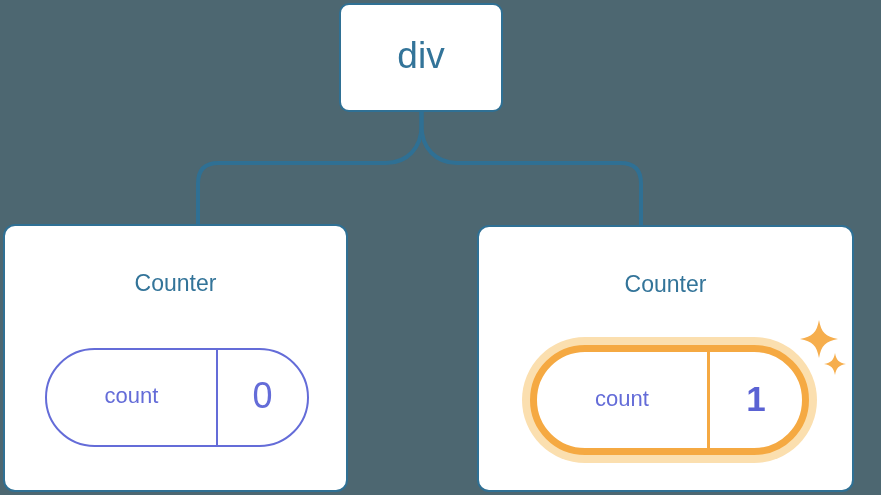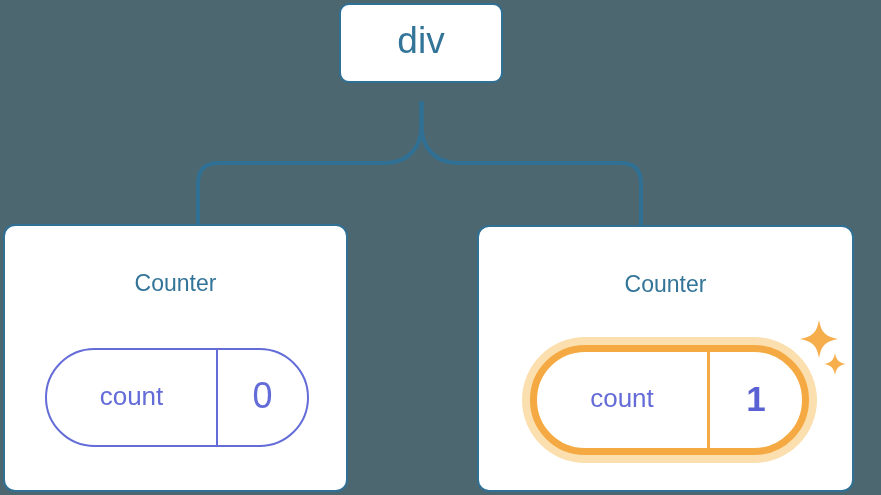--- a/index.html
+++ b/index.html
@@ -33,21 +33,21 @@
   }
   .connector path {
     stroke: var(--line-blue);
     stroke-width: 4;
     fill: none;
   }
 
   .root-node {
     position: absolute;
     left: 339px; top: 3px;
-    width: 164px; height: 80px;
+    width: 164px; height: 109px;
     background: var(--card-white);
     border: 2.5px solid var(--line-blue);
     border-radius: 10px;
     display: flex;
     align-items: center;
     justify-content: center;
   }
   .root-node .label {
     font-size: 37px;
     font-weight: 500;
@@ -104,21 +104,21 @@
     border: 7px solid var(--highlight-orange);
     box-shadow: 0 0 0 8px var(--highlight-glow);
   }
   .pill.highlighted .cell.label-cell {
     flex: 0 0 173px;
     border-right: 3px solid var(--highlight-orange);
   }
   .pill.highlighted .cell.value-cell { flex: 1; }
 
   .state-label {
-    font-size: 26px;
+    font-size: 22px;
     color: var(--purple);
     padding-bottom: 3px;
   }
   .state-value {
     font-size: 36px;
     color: var(--purple);
     padding-bottom: 3px;
   }
   .state-value.bold {
     font-size: 35px;

